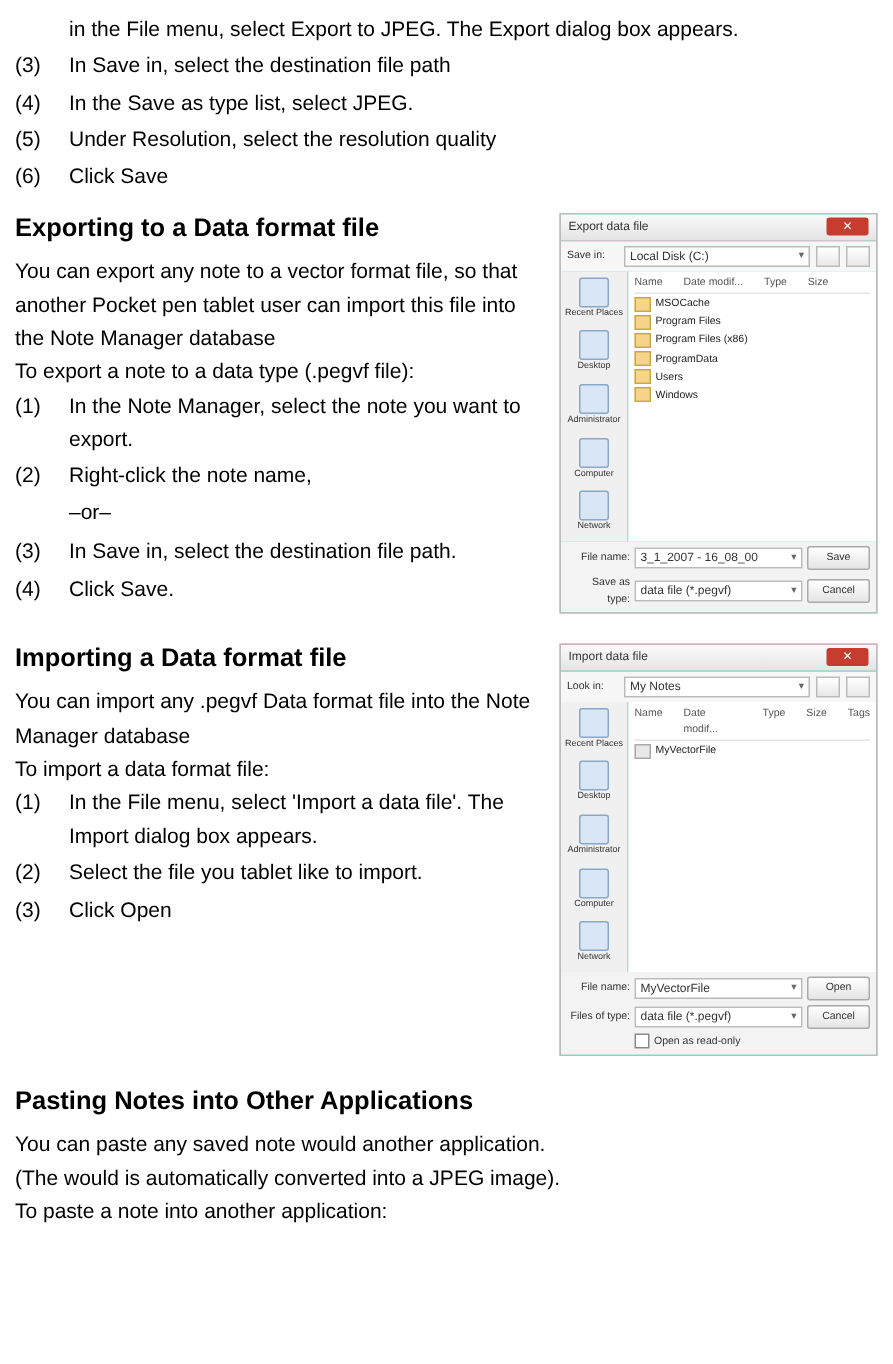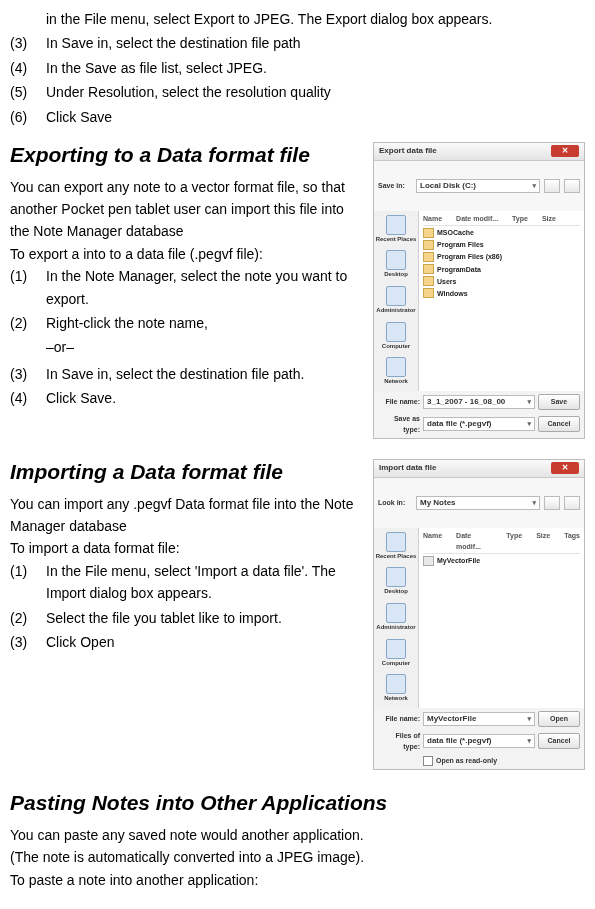--- a/index.html
+++ b/index.html
@@ -18,36 +18,34 @@
     margin-bottom: 2px;
   }
   .list-num {
     width: 36px;
     flex-shrink: 0;
   }
   .list-text { flex: 1; }
   .note { margin-top: 18px; margin-bottom: 18px; }
   .bold { font-weight: bold; }
   h2.section {
-    font-style: italic;
     font-weight: bold;
-    font-size: 21px;
+    font-size: 17px;
     margin: 10px 0 4px 0;
   }
   .float-img {
     float: right;
     margin: 4px 0 6px 10px;
   }
   .dialog-box {
     border: 1px solid #bcbcbc;
     background: #5eead4;
     font-size: 8px;
     font-family: "Segoe UI", Tahoma, sans-serif;
     color: #333;
-    font-weight: bold;
   }
   .dialog-title {
     background: linear-gradient(#fafafa, #e4e4e4);
     border-bottom: 1px solid #c8c8c8;
     padding: 2px 5px;
     display: flex;
     align-items: center;
     justify-content: space-between;
   }
   .dialog-title .close {
@@ -56,21 +54,21 @@
     width: 28px;
     height: 12px;
     font-size: 8px;
     line-height: 12px;
     text-align: center;
     border-radius: 2px;
   }
   .dialog-top {
     display: flex;
     align-items: center;
-    padding: 18px 4px;
+    padding: 3px 4px;
     gap: 4px;
     background: #f7f7f7;
   }
   .combo {
     border: 1px solid #bbb;
     background: #fff;
     padding: 0 3px;
     height: 12px;
     line-height: 12px;
     flex: 1;
@@ -174,21 +172,21 @@
   <div class="list-row">
     <div class="list-num"></div>
     <div class="list-text">in the File menu, select Export to JPEG. The Export dialog box appears.</div>
   </div>
   <div class="list-row">
     <div class="list-num">(3)</div>
     <div class="list-text">In Save in, select the destination file path</div>
   </div>
   <div class="list-row">
     <div class="list-num">(4)</div>
-    <div class="list-text">In the Save as file list, select JPEG.</div>
+    <div class="list-text">In the Save as type list, select JPEG.</div>
   </div>
   <div class="list-row">
     <div class="list-num">(5)</div>
     <div class="list-text">Under Resolution, select the resolution quality</div>
   </div>
   <div class="list-row">
     <div class="list-num">(6)</div>
     <div class="list-text">Click Save</div>
   </div>
 
@@ -278,21 +276,21 @@
               <span>data file (*.pegvf)</span>
               <span class="arrow">▾</span>
             </div>
           <div class="dlg-btn">Cancel</div>
         </div>
       </div>
     </div>
 
     <h2 class="section">Exporting to a Data format file</h2>
     <div>You can export any note to a vector format file, so that another Pocket pen tablet user can import this file into the Note Manager database</div>
-    <div>To export a into to a data file (.pegvf file):</div>
+    <div>To export a note to a data type (.pegvf file):</div>
     <div class="list-row">
       <div class="list-num">(1)</div>
       <div class="list-text">In the Note Manager, select the note you want to export.</div>
     </div>
     <div class="list-row">
       <div class="list-num">(2)</div>
       <div class="list-text">Right-click the note name,</div>
     </div>
     <div class="list-row">
       <div class="list-num"></div>
@@ -401,18 +399,18 @@
     <div class="list-row">
       <div class="list-num">(3)</div>
       <div class="list-text">Click Open</div>
     </div>
     <div class="clear"></div>
   </div>
 
   <div>
     <h2 class="section">Pasting Notes into Other Applications</h2>
     <div>You can paste any saved note would another application.</div>
-    <div>(The note is automatically converted into a JPEG image).</div>
+    <div>(The would is automatically converted into a JPEG image).</div>
     <div>To paste a note into another application:</div>
 
   </div>
 
 </div>
 
 </body></html>

